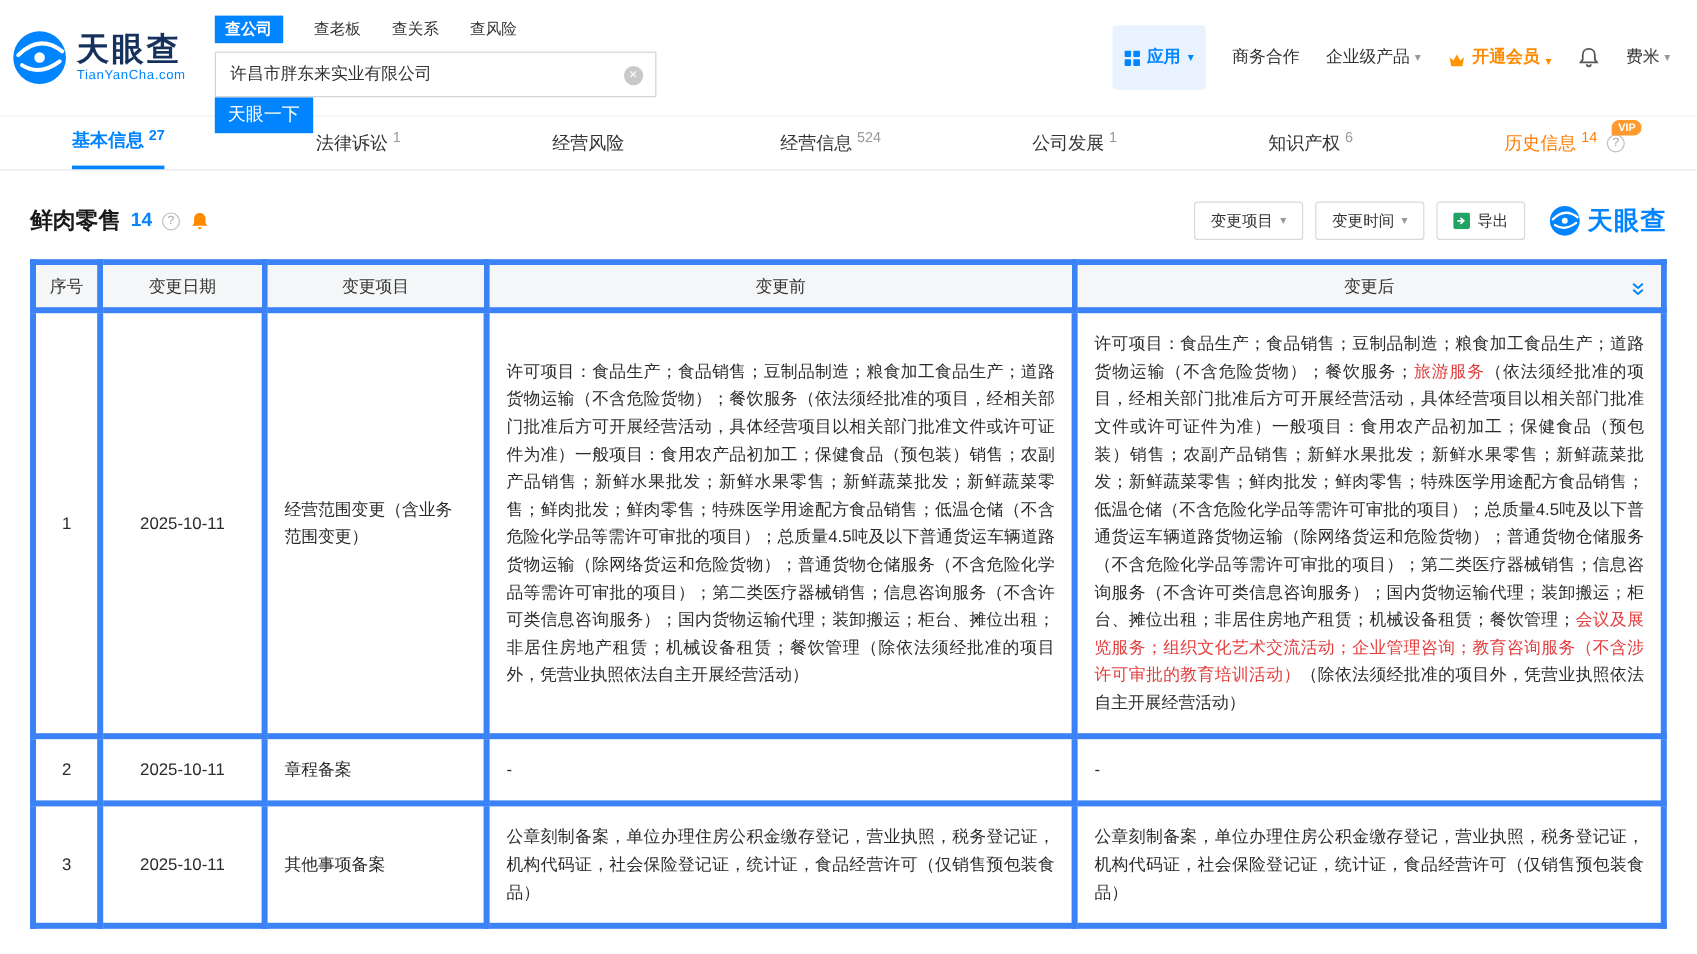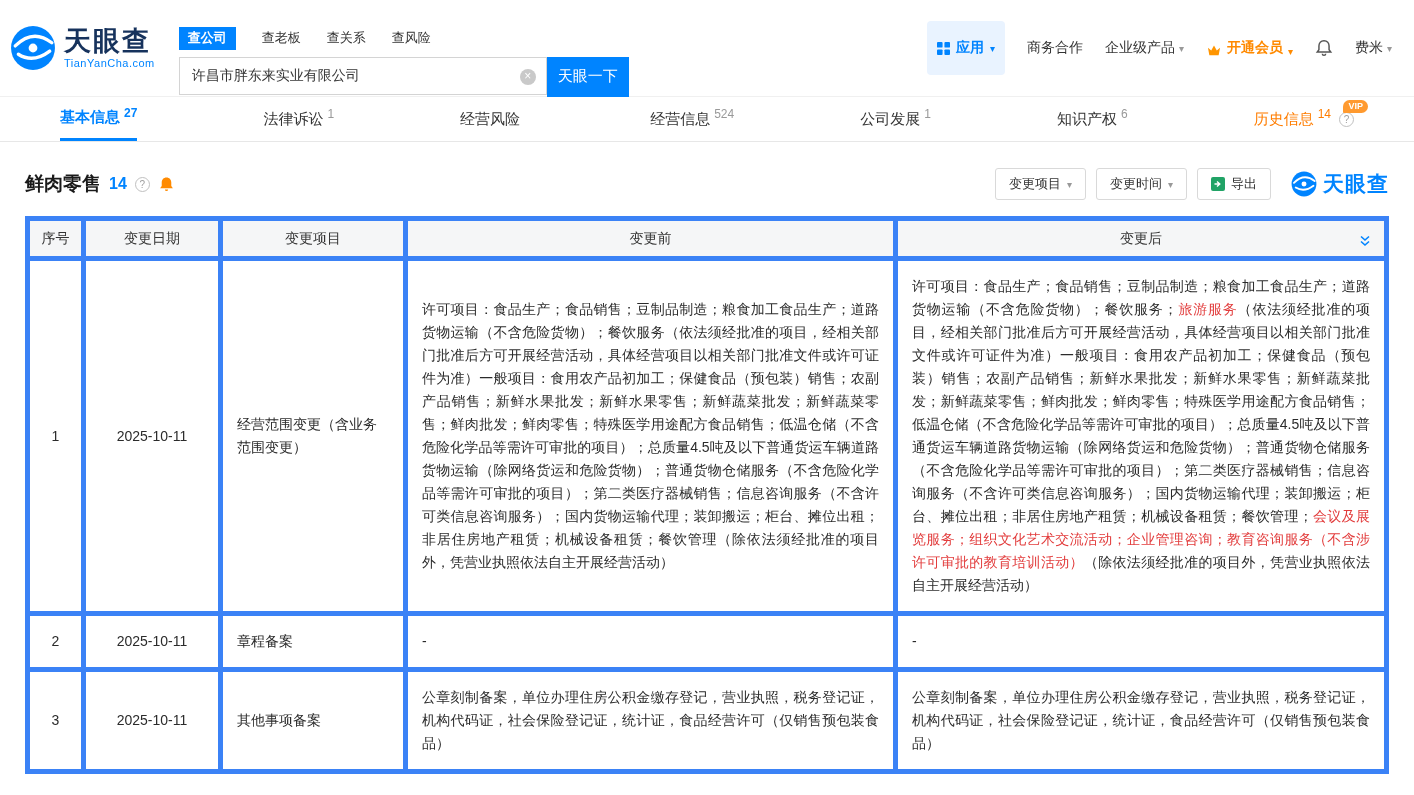--- a/index.html
+++ b/index.html
@@ -12,25 +12,25 @@
   .logo-mark svg, .wm-mark svg { display:block; }
   .logo-cn { font-size:27px; font-weight:bold; color:#16325c; letter-spacing:2px; display:block; line-height:1.05; }
   .logo-en { font-size:11px; color:#0084ff; display:block; letter-spacing:.5px; margin-top:2px; }
   .banner { background:#e13c3c; color:#fff; padding:8px 10px; }
   .banner-l1 { font-size:14px; font-weight:bold; letter-spacing:3.5px; }
   .banner-l2 { font-size:11.5px; letter-spacing:1.2px; margin-top:4px; }
   .search-col { margin-left:10px; }
   .search-tabs { display:flex; align-items:center; gap:26px; margin-bottom:7px;margin-top:27px; }
   .stab { font-size:13px; color:#333; cursor:pointer; }
   .stab.active { background:#0084ff; color:#fff; padding:2px 9px 3px; font-weight:bold; }
-  .search-row { display:flex; }
+  .search-row { display:flex;flex-direction:column; }
   .search-box { position:relative; width:368px; height:38px; border:1px solid #d4d4d4; background:#fff; }
   .search-input { width:100%; height:100%; border:none; outline:none; padding:0 34px 0 12px; font-size:14px; color:#333; font-family:inherit; background:transparent; }
   .clear-btn { position:absolute; right:10px; top:11px; width:16px; height:16px; background:#c9c9c9; border-radius:50%; color:#fff; font-size:12px; line-height:15px; text-align:center; cursor:pointer; }
-  .search-btn { width:82px; height:40px; background:#0084ff; color:#fff; border:none; font-size:15px; cursor:pointer; font-family:Liberation Serif, serif; }
+  .search-btn { width:82px; height:30px; background:#0084ff; color:#fff; border:none; font-size:15px; cursor:pointer; font-family:Liberation Serif, serif; }
   .topnav { margin-left:auto; display:flex; align-items:center; gap:22px; font-size:14px; white-space:nowrap; }
   .nav-apps { display:flex; align-items:center; gap:6px; background:#e9f3ff; color:#0084ff; padding:18px 10px; border-radius:4px; cursor:pointer; font-weight:bold; }
   .nav-item { display:flex; align-items:center; gap:4px; cursor:pointer; color:#333; }
   .caret { font-size:10px; color:#999; }
   .caret.blue { color:#0084ff; }
   .nav-vip { color:#ff8a00; display:flex; align-items:flex-end; gap:5px; cursor:pointer; font-weight:bold; }
   .nav-vip .caret { color:#ff8a00; }
   .nav-bell { cursor:pointer; display:flex; }
 
   

